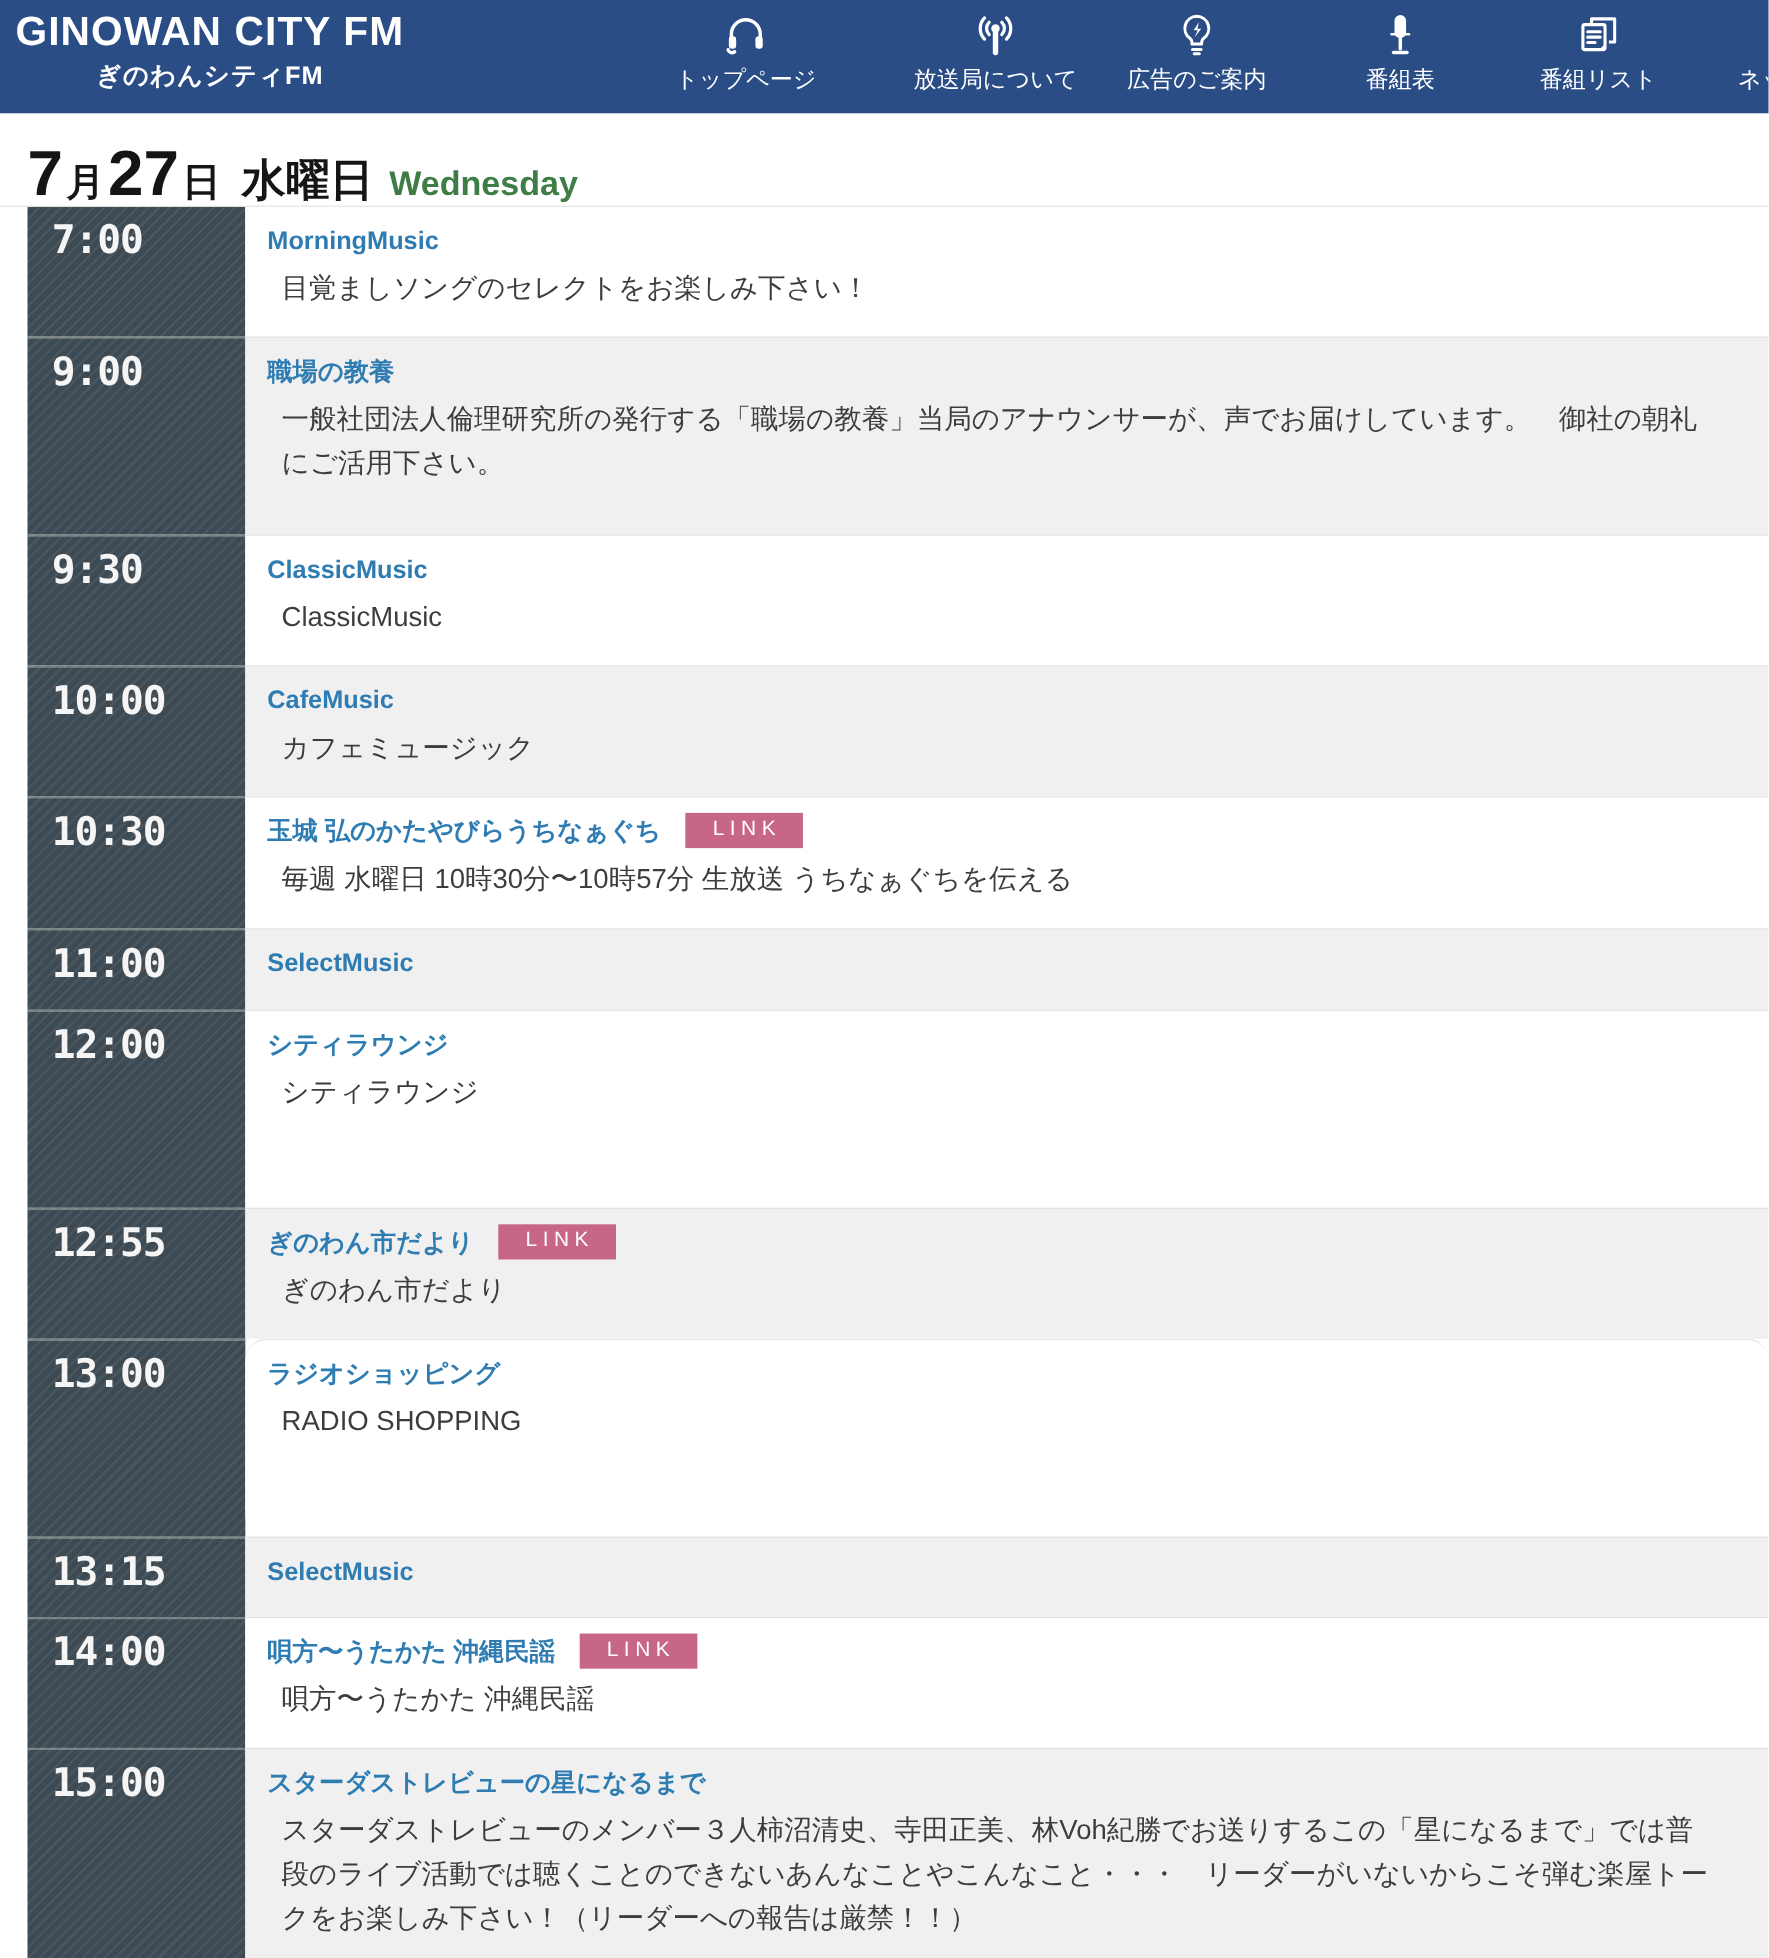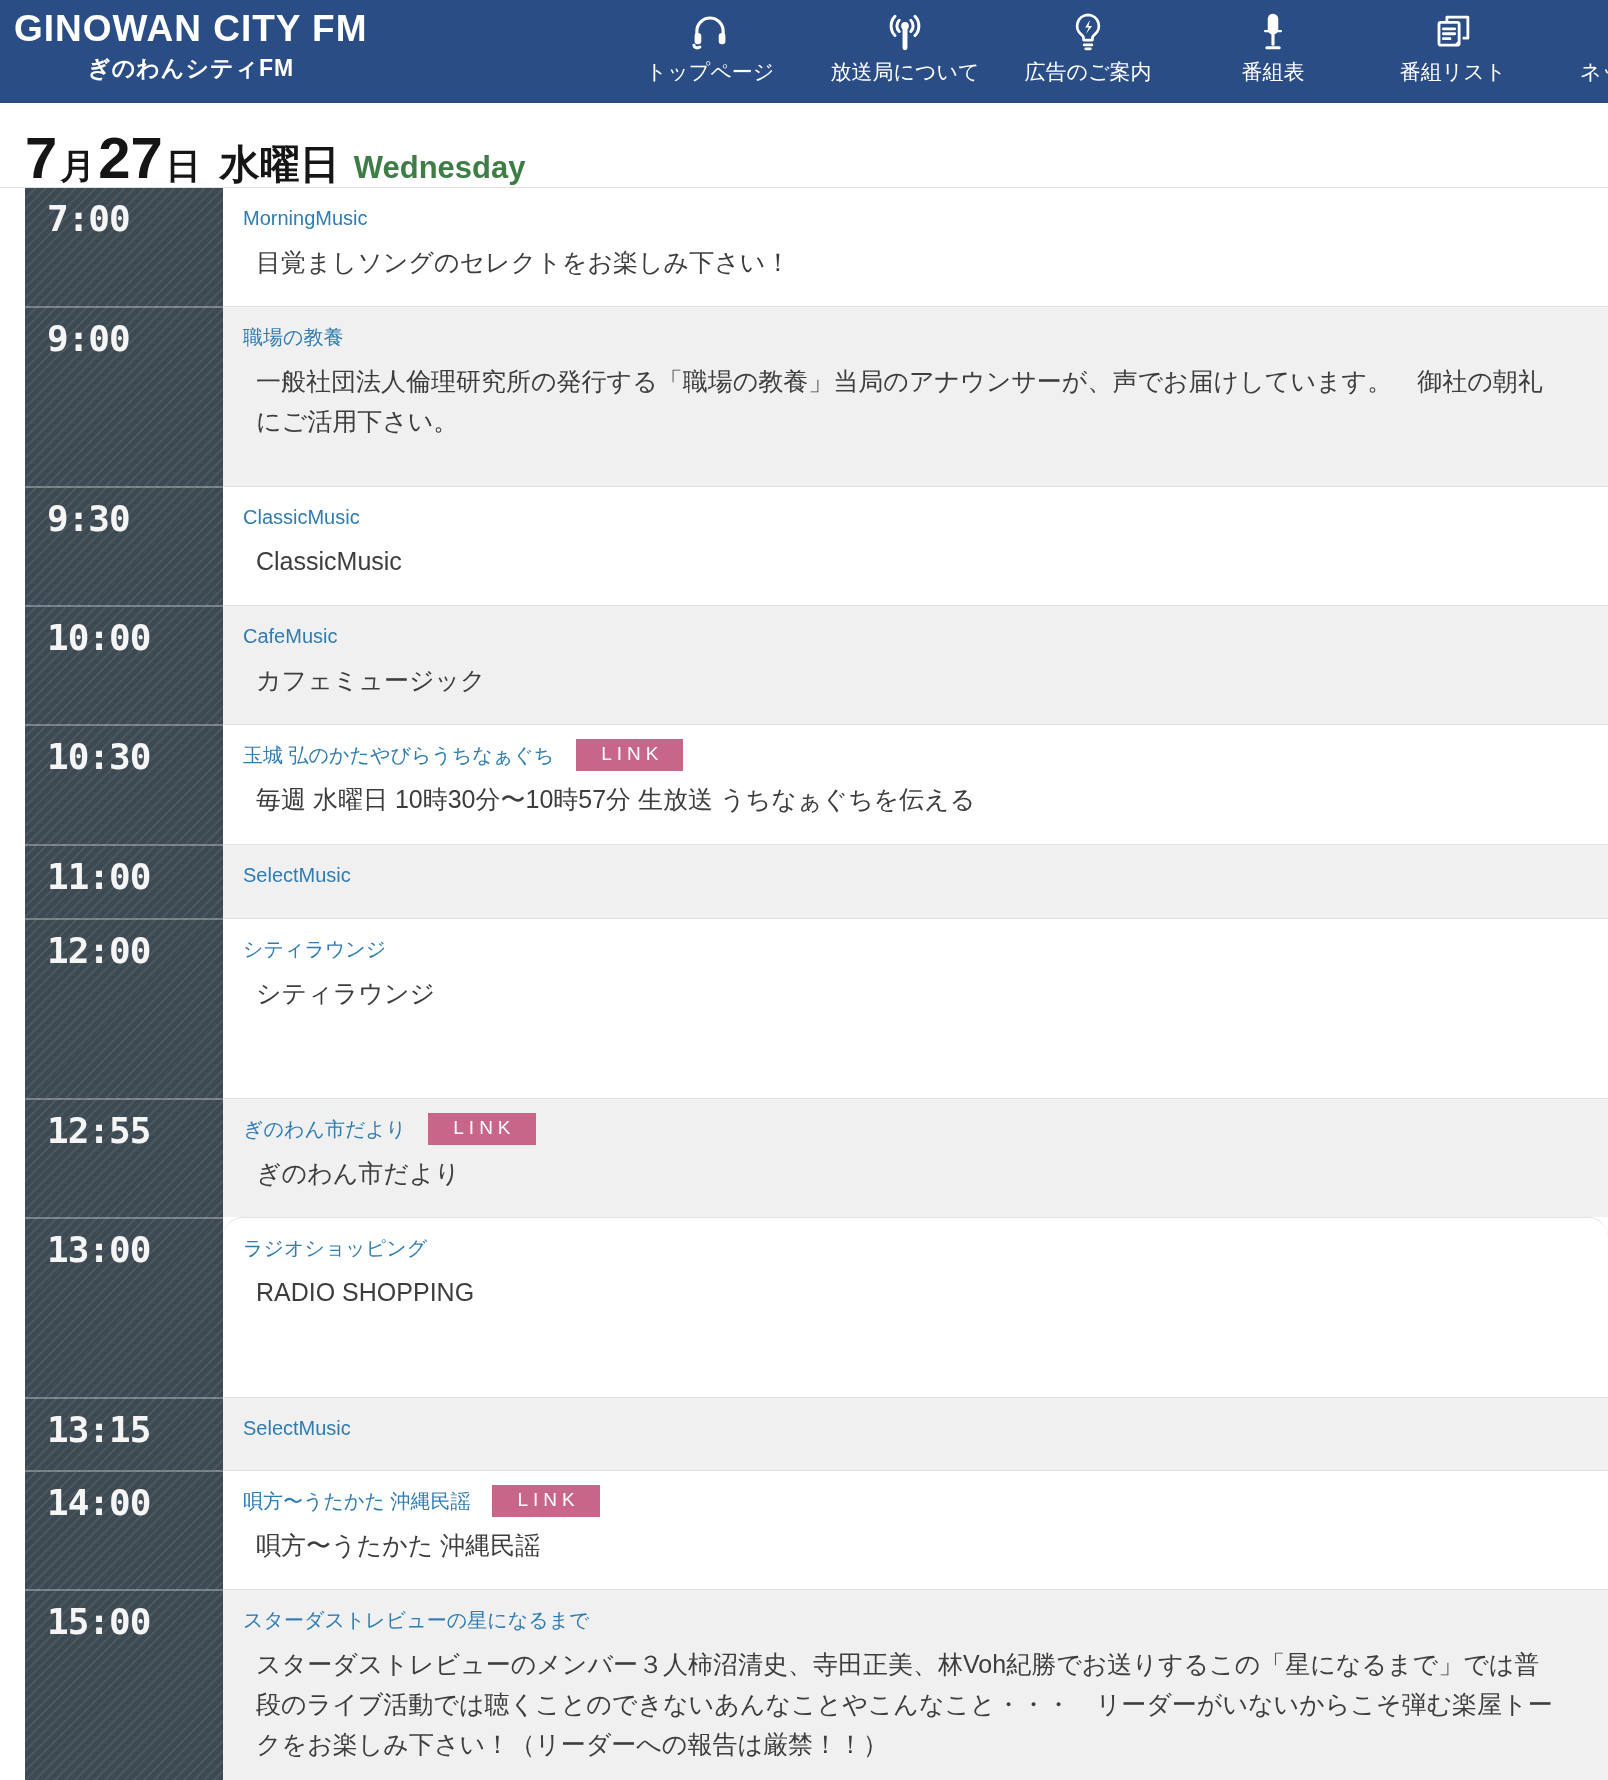--- a/index.html
+++ b/index.html
@@ -9,21 +9,21 @@
 
   
   .site-header{position:relative;height:103px;flex:0 0 103px;background:var(--header-bg,#2a4d86);text-align:center;}
   .logo{position:absolute;left:14px;top:8px;color:#fff;cursor:pointer;}
   .logo-main{font-size:37px;font-weight:bold;letter-spacing:1px;line-height:1.15;}
   .logo-sub{font-size:23px;font-weight:bold;letter-spacing:1px;margin-top:2px;}
   .main-nav{position:absolute;inset:0;}
   .nav-item{position:absolute;top:8px;width:200px;display:flex;flex-direction:column;align-items:center;color:#fff;cursor:pointer;}
   .nav-item .icon-box{height:48px;display:flex;align-items:center;justify-content:center;}
   .nav-item .nav-label{font-size:21px;margin-top:2px;white-space:nowrap;}
-  .nav-item:nth-child(1){left:610px;}
+  .nav-item:nth-child(1){left:578px;}
   .nav-item:nth-child(2){left:805px;}
   .nav-item:nth-child(3){left:988px;}
   .nav-item:nth-child(4){left:1173px;}
   .nav-item:nth-child(5){left:1353px;}
   .nav-item:nth-child(6){left:1560px;width:220px;align-items:flex-start;padding-left:20px;}
 
   
   .date-heading{height:84px;flex:0 0 84px;display:flex;align-items:baseline;padding:26px 0 0 25px;color:#151515;}
   .date-big{font-size:58px;font-weight:bold;line-height:1;}
   .date-unit{font-size:35px;font-weight:bold;margin:0 3px;}
@@ -50,21 +50,21 @@
   .row:nth-child(4) .program-cell{min-height:118px;}
   .row:nth-child(5) .program-cell{min-height:120px;}
   .row:nth-child(6) .program-cell{min-height:74px;}
   .row:nth-child(7) .program-cell{min-height:170px;}
   .row:nth-child(8) .program-cell{min-height:118px;}
   .row:nth-child(9) .program-cell{min-height:172px;border-radius:20px;}
   .row:nth-child(10) .program-cell{min-height:72px;}
   .row:nth-child(11) .program-cell{min-height:118px;}
 
   .title-line{display:flex;align-items:center;}
-  .program-title{font-size:20px;font-weight:normal;color:var(--title-blue,#2e7cb2);text-decoration:none;line-height:36px;cursor:pointer;}
+  .program-title{font-size:23px;font-weight:bold;color:var(--title-blue,#2e7cb2);text-decoration:none;line-height:36px;cursor:pointer;}
   .link-badge{display:inline-block;margin-left:22px;background:var(--badge-pink,#c76688);color:#fff;
     font-size:19px;letter-spacing:5px;padding:5px 20px 6px 25px;line-height:1.1;cursor:pointer;}
   .program-desc{margin-top:6px;padding-left:13px;font-size:25px;line-height:40px;color:#3d3d3d;}
 </style>
 </head>
 <body>
 
 <div class="page">
 
   <header class="site-header">

